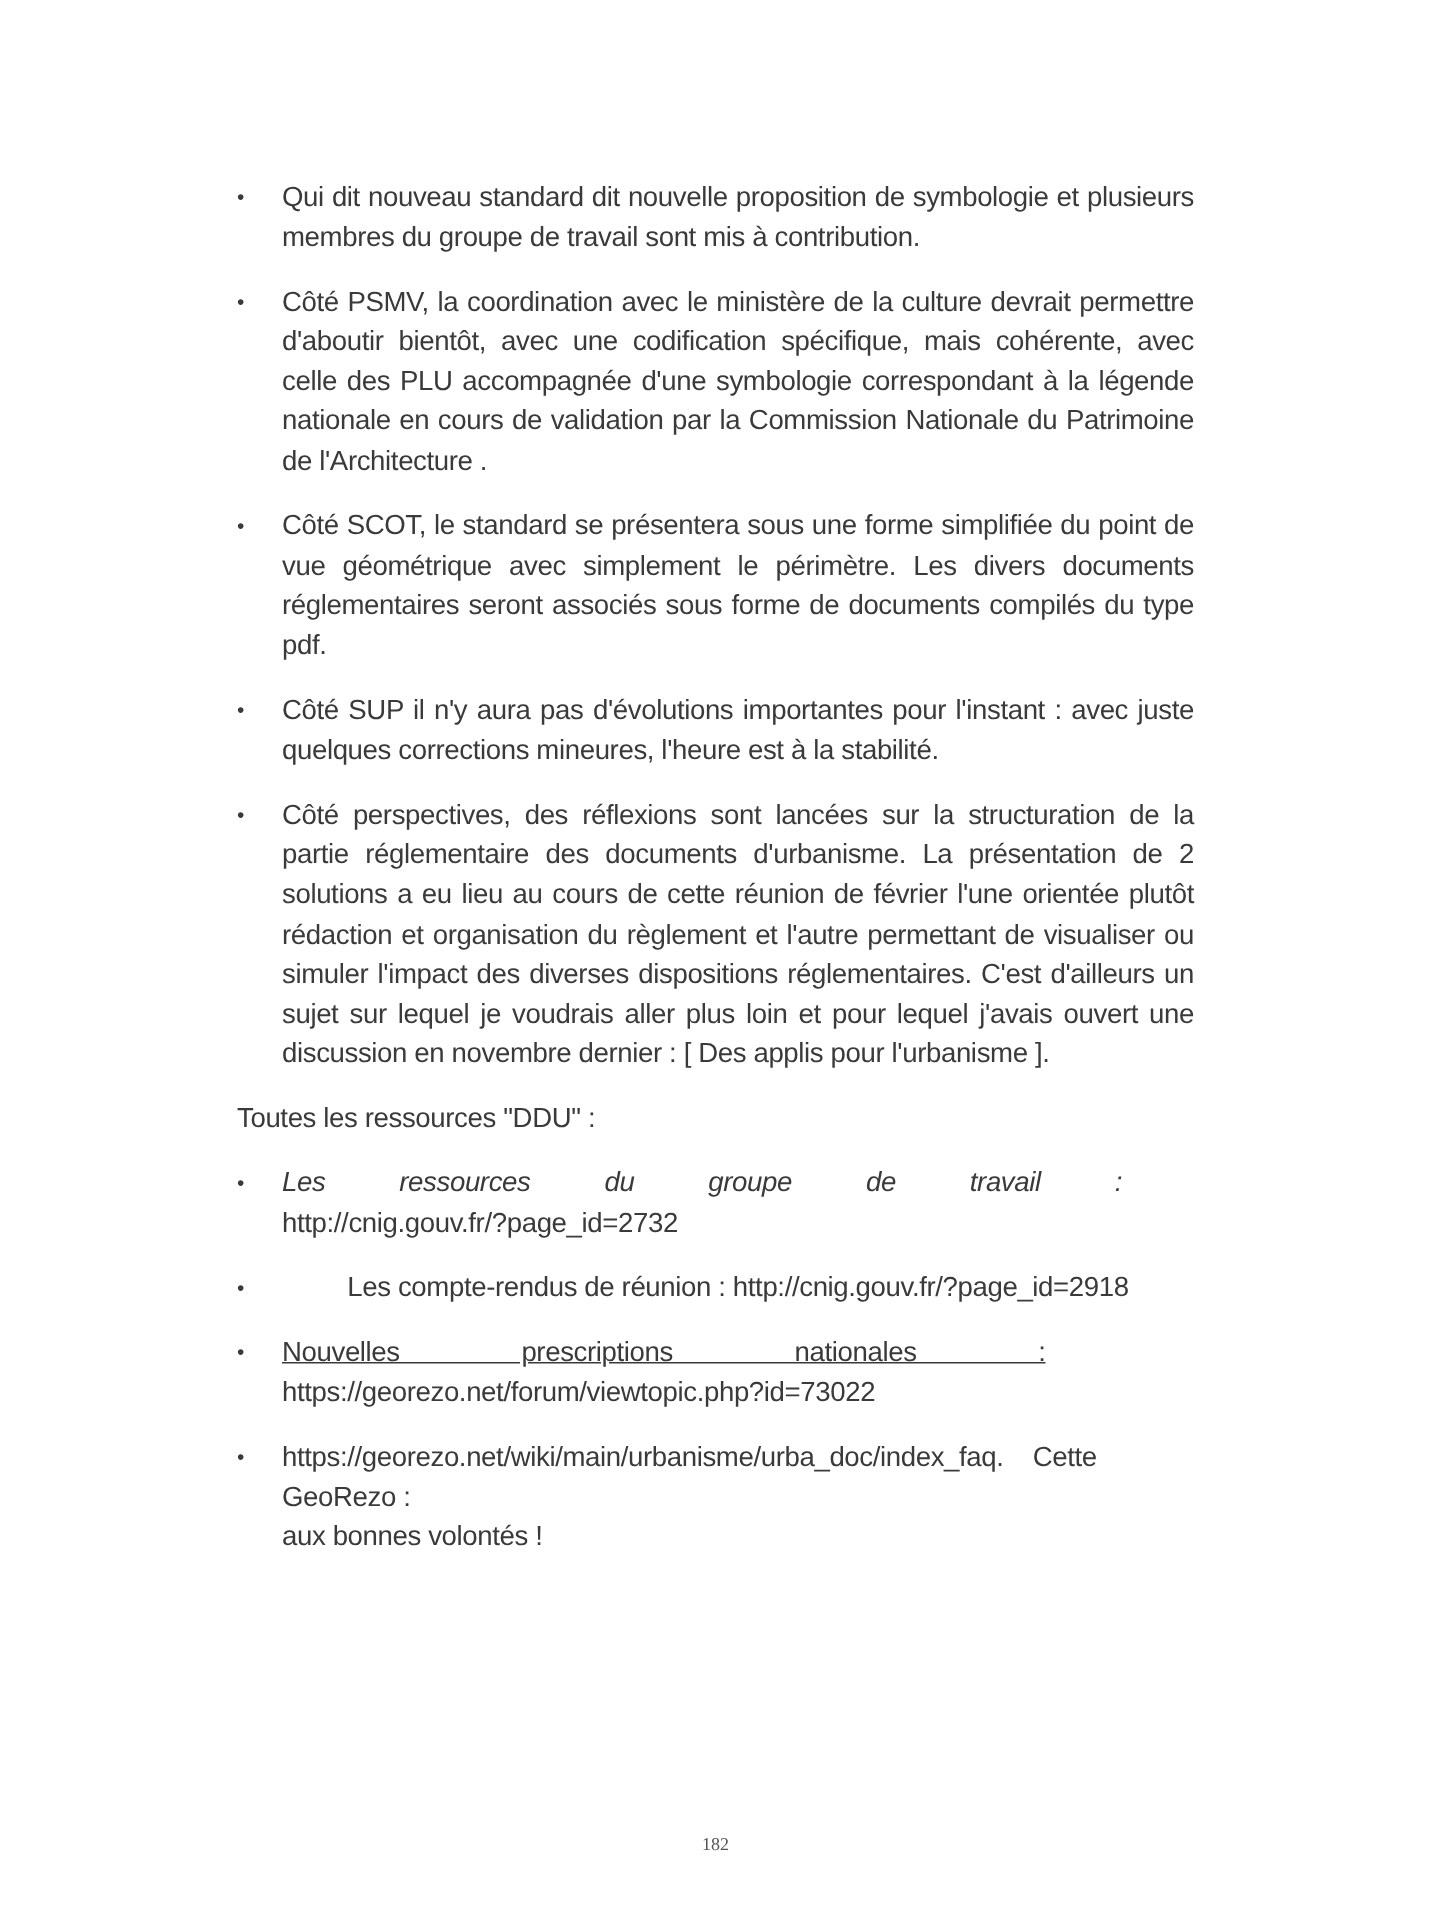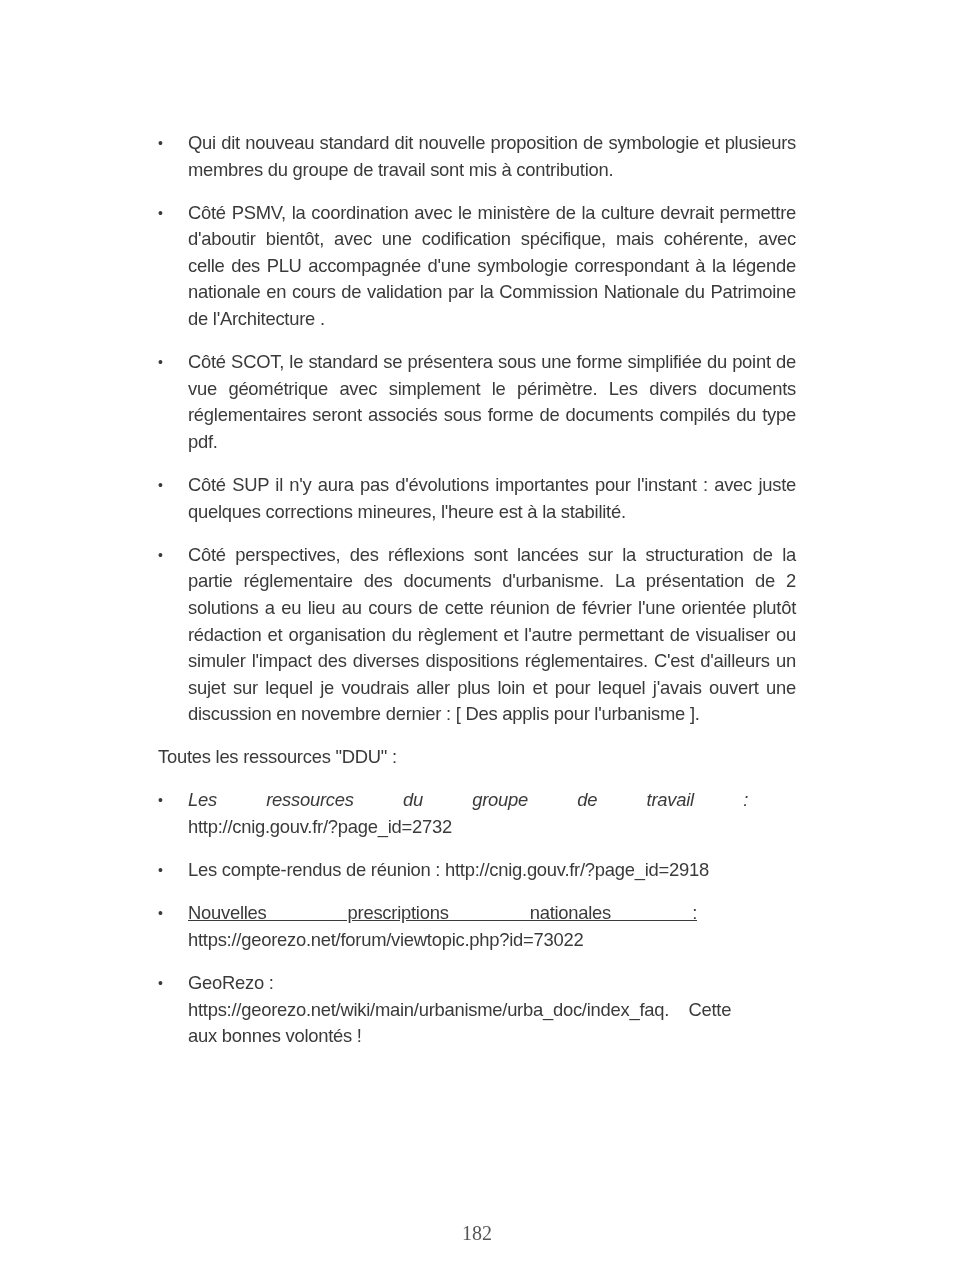--- a/index.html
+++ b/index.html
@@ -42,33 +42,32 @@
       left: 0;
       top: 0;
       width: 10px;
       text-align: left;
       font-size: 14px;
     }
     .bullet-item .text {
       display: block;
       text-align: justify;
       word-wrap: break-word;
-      margin-top: 12px;
     }
     .plain-para {
       margin: 0 0 16.5px 0;
     }
     .page-number {
       position: absolute;
       left: 0;
       width: 954px;
       top: 1222px;
       text-align: center;
       font-family: "Liberation Serif", serif;
-      font-size: 20px;
+      font-size: 12px;
       color: #555555;
     }
     .justify-spread {
       text-align: justify;
       text-align-last: justify;
       display: block;
     }
     .lines span { display: block; }
   </style>
 </head>
@@ -105,34 +104,34 @@
     <ul class="bullet-list">
       <li class="bullet-item">
         <span class="bullet">•</span>
         <span class="text lines">
           <span class="justify-spread" style="width:560px;font-style:italic;">Les ressources du groupe de travail :</span>
           <span>http://cnig.gouv.fr/?page_id=2732</span>
         </span>
       </li>
       <li class="bullet-item">
         <span class="bullet">•</span>
-        <span class="text" style="text-align:left;">Les compte-rendus de réunion : http://cnig.gouv.fr/?page_id=2918</span>
+        <span class="text" style="text-align:center;">Les compte-rendus de réunion : http://cnig.gouv.fr/?page_id=2918</span>
       </li>
       <li class="bullet-item">
         <span class="bullet">•</span>
         <span class="text lines">
           <span class="justify-spread" style="width:509px;text-decoration:underline;">Nouvelles prescriptions nationales :</span>
           <span>https://georezo.net/forum/viewtopic.php?id=73022</span>
         </span>
       </li>
       <li class="bullet-item">
         <span class="bullet">•</span>
         <span class="text lines">
+          <span style="white-space:pre;">https://georezo.net/wiki/main/urbanisme/urba_doc/index_faq.    Cette</span>
           <span>GeoRezo :</span>
-          <span style="white-space:pre;">https://georezo.net/wiki/main/urbanisme/urba_doc/index_faq.    Cette</span>
           <span>aux bonnes volontés !</span>
         </span>
       </li>
     </ul>
 
   </div>
 </div>
 
 <div class="page-number">182</div>
 

